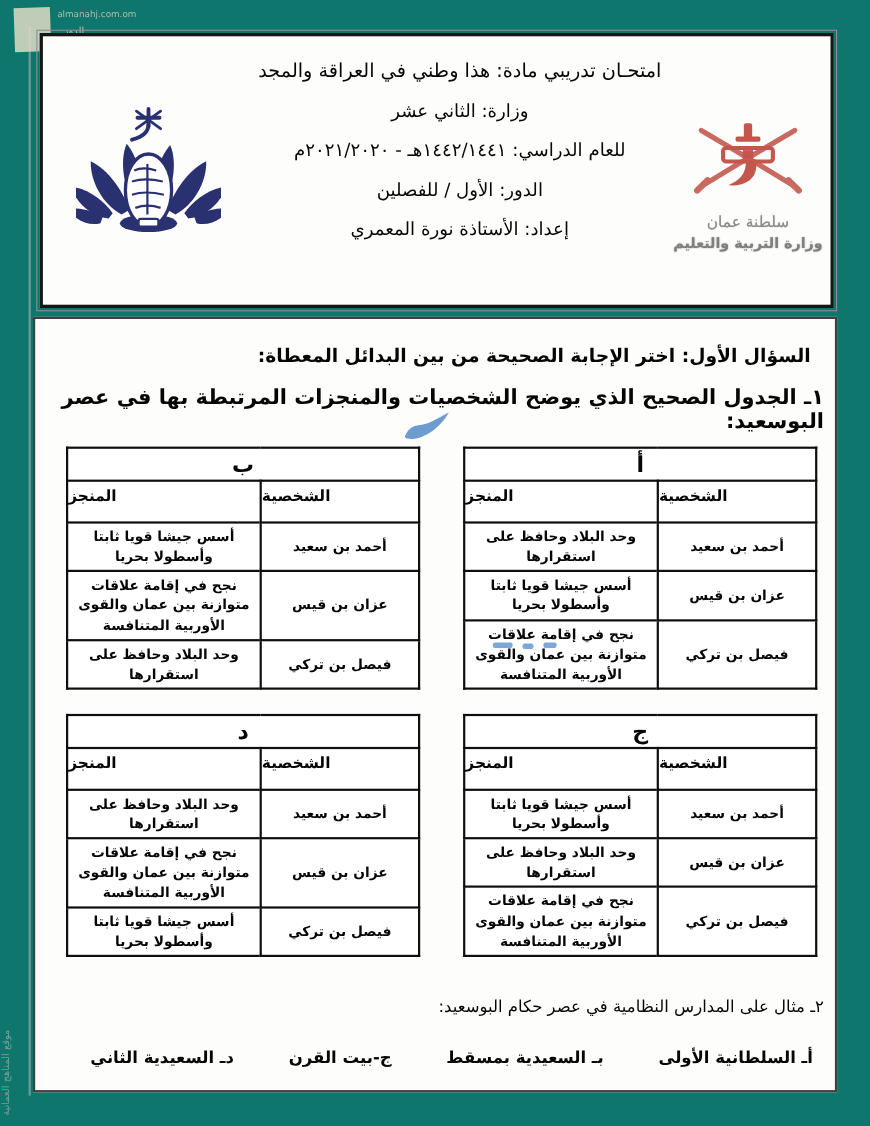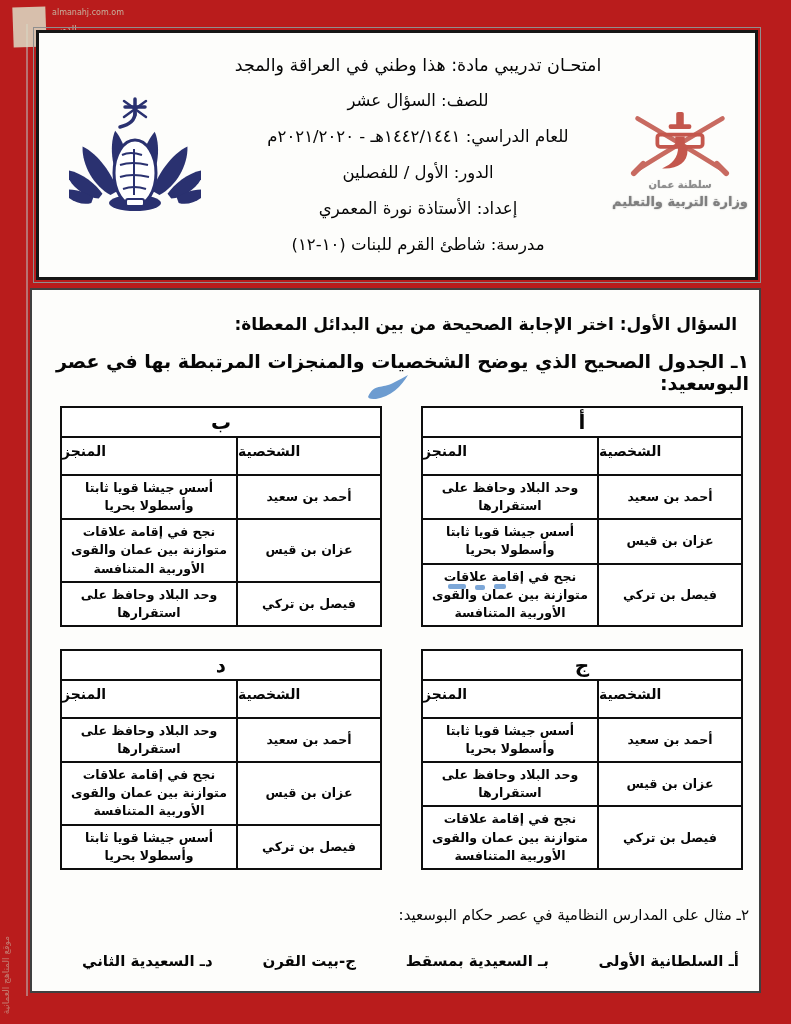--- a/index.html
+++ b/index.html
@@ -3,21 +3,21 @@
 <meta charset="utf-8">
 <style>
   * { box-sizing: border-box; margin: 0; padding: 0; }
   html,body { width:791px; }
   body{
     font-family:"DejaVu Sans", sans-serif;
     background:#f4f4f1;
   }
   .page{
     position:relative; width:791px; height:1024px;
-    background:#b91c1c; overflow:hidden; direction:rtl; color:#060606;
+    background:#0f766e; overflow:hidden; direction:rtl; color:#060606;
   }
 
   
   .scan-line-right{ position:absolute; top:24px; bottom:28px; left:26px; width:2px; background:#b9b9b9; opacity:.55; }
   .wm-corner{ position:absolute; top:2px; right:683px; left:6px; height:60px; opacity:.85; z-index:1; }
   .wm-square{ position:absolute; top:5px; left:7px; width:33px; height:40px; background:#dddcc6; transform:rotate(-2deg); }
   .wm-latin{ position:absolute; top:6px; left:46px; font-size:8px; color:#c9c9b3; direction:ltr; }
   .wm-word{ position:absolute; top:22px; left:52px; font-size:9px; color:#cfcfb9; }
   .wm-arabic{ position:absolute; top:38px; left:30px; font-size:10px; color:#d2d2bc; font-weight:bold; }
   .wm-side{
@@ -35,21 +35,21 @@
   .header-box{
     position:absolute; top:30px; right:33px; width:722px; height:250px;
     background:#fdfdfb; border:3px solid #161616; outline:1px solid #8f8f8f; outline-offset:2px;
     display:flex; flex-direction:row; z-index:2;
   }
   .hcol-ministry{ width:150px; display:flex; flex-direction:column; align-items:center; padding-top:78px; }
   .hcol-text{ flex:1; text-align:center; padding-top:14px; font-weight:normal; }
   .hcol-school{ width:192px; display:flex; justify-content:center; padding-top:58px; }
   .hline{ font-size:16.5px; line-height:36px; white-space:nowrap; }
   .hline.title{ font-size:17.5px; }
-  .ministry-text1{ font-size:10px; color:#8c8c8c; font-weight:bold; margin-top:2px; text-shadow:0 0 1px #aaa; }
+  .ministry-text1{ font-size:14px; color:#8c8c8c; font-weight:normal; margin-top:17px; text-shadow:0 0 1px #aaa; }
   .ministry-text2{ font-size:13px; color:#7f7f7f; font-weight:bold; margin-top:4px; text-shadow:0 0 1.5px #999; }
 
   
   .main-box{
     position:absolute; top:288px; right:30px; width:731px; height:705px;
     background:#fdfdfb; border:2px solid #404040; z-index:2;
   }
   .q1-heading{ font-size:17px; font-weight:bold; padding:24px 22px 0 0; }
   .q1-text{ font-size:19px; font-weight:bold; padding:16px 10px 0 0; }
 
@@ -109,25 +109,24 @@
         </g>
         <rect x="31" y="25" width="48" height="13" rx="3" fill="none" stroke="#c4574d" stroke-width="4"></rect>
         <rect x="50" y="27" width="10" height="9" fill="#c4574d"></rect>
       </svg>
       <div class="ministry-text1">سلطنة عمان</div>
       <div class="ministry-text2">وزارة التربية والتعليم</div>
     </div>
 
     <div class="hcol-text">
       <div class="hline title">امتحـان تدريبي مادة: هذا وطني في العراقة والمجد</div>
-      <div class="hline">للصف: السؤال عشر</div>
+      <div class="hline">وزارة: الثاني عشر</div>
       <div class="hline">للعام الدراسي: ١٤٤٢/١٤٤١هـ - ٢٠٢١/٢٠٢٠م</div>
       <div class="hline">الدور: الأول / للفصلين</div>
       <div class="hline">إعداد: الأستاذة نورة المعمري</div>
-      <div class="hline">مدرسة: شاطئ القرم للبنات (١٠-١٢)</div>
     </div>
 
     <div class="hcol-school">
       <svg width="132" height="140" viewBox="0 0 130 140">
         <g fill="#2a3170">
           <path d="M56,100 C46,80 48,52 58,38 C66,52 66,82 62,100 Z" transform="rotate(-12 60 100)"></path>
           <path d="M66,100 C62,80 64,52 72,38 C82,52 84,80 74,100 Z" transform="rotate(12 65 100)"></path>
           <path d="M40,102 C30,86 30,62 40,46 C50,60 52,86 48,102 Z" transform="rotate(-30 44 102)"></path>
           <path d="M82,102 C78,86 80,60 90,46 C100,62 100,86 90,102 Z" transform="rotate(30 86 102)"></path>
           <path d="M28,106 C20,94 20,74 30,62 C38,74 38,94 34,106 Z" transform="rotate(-52 30 106)"></path>

